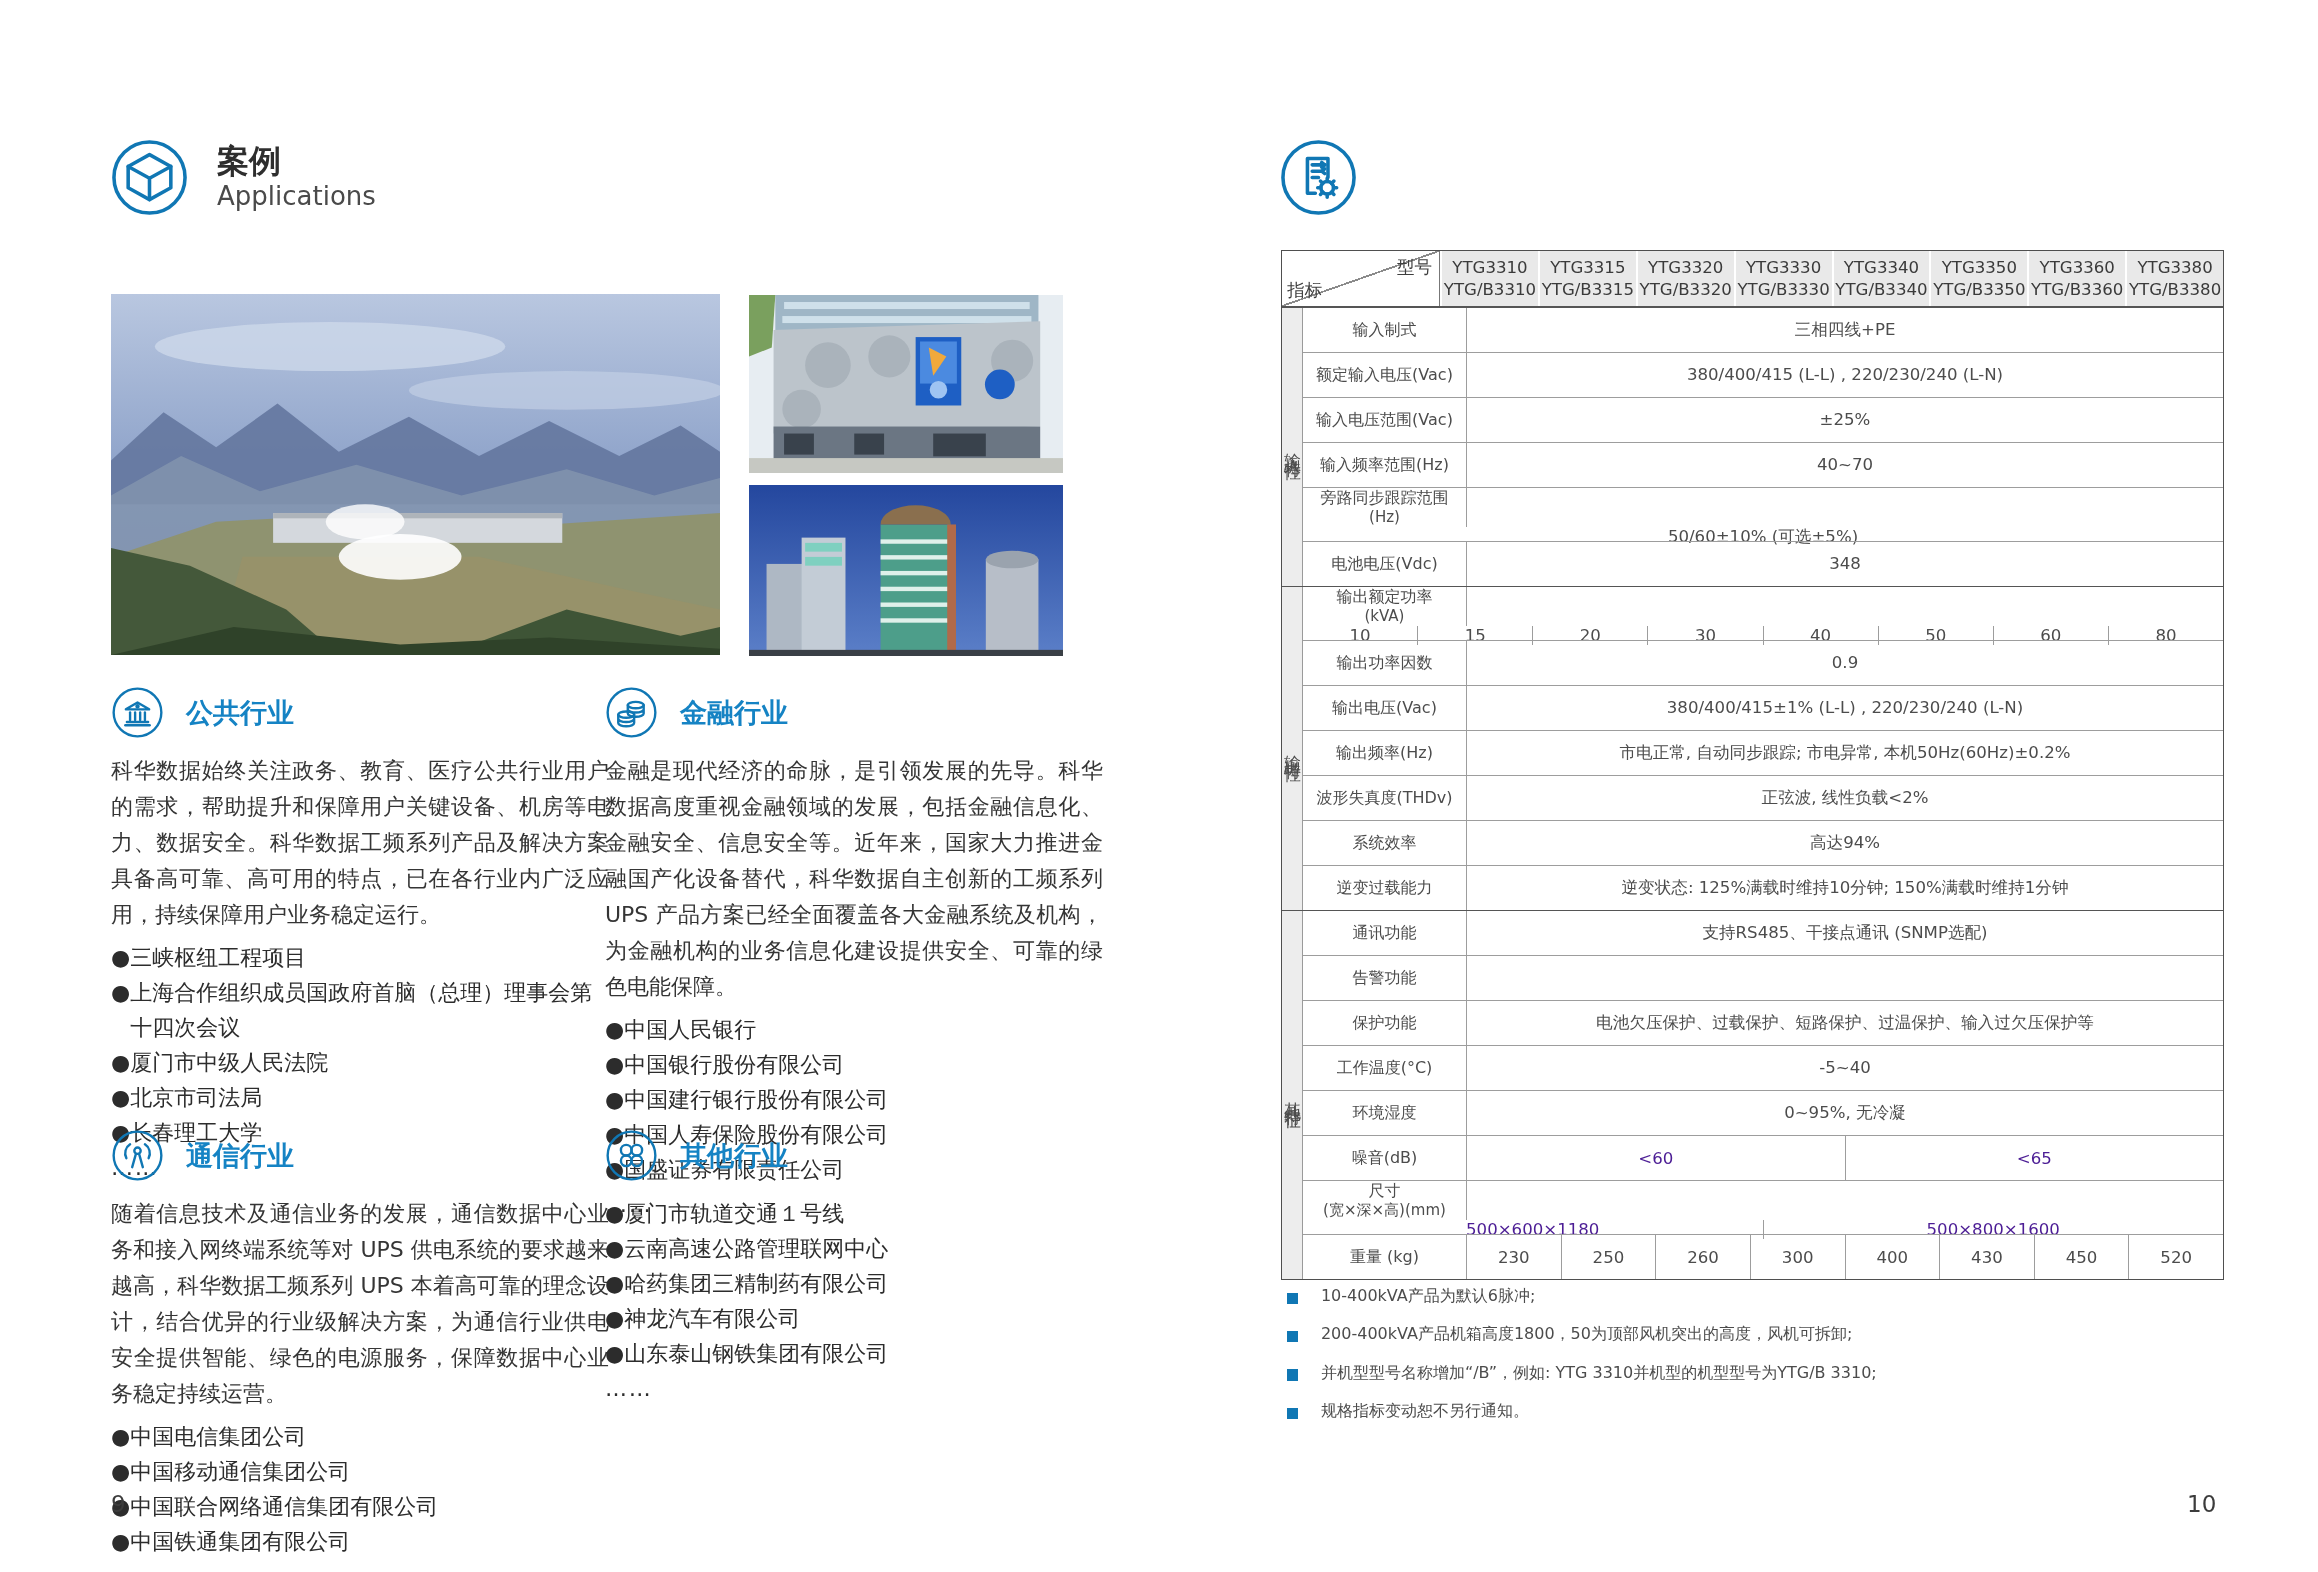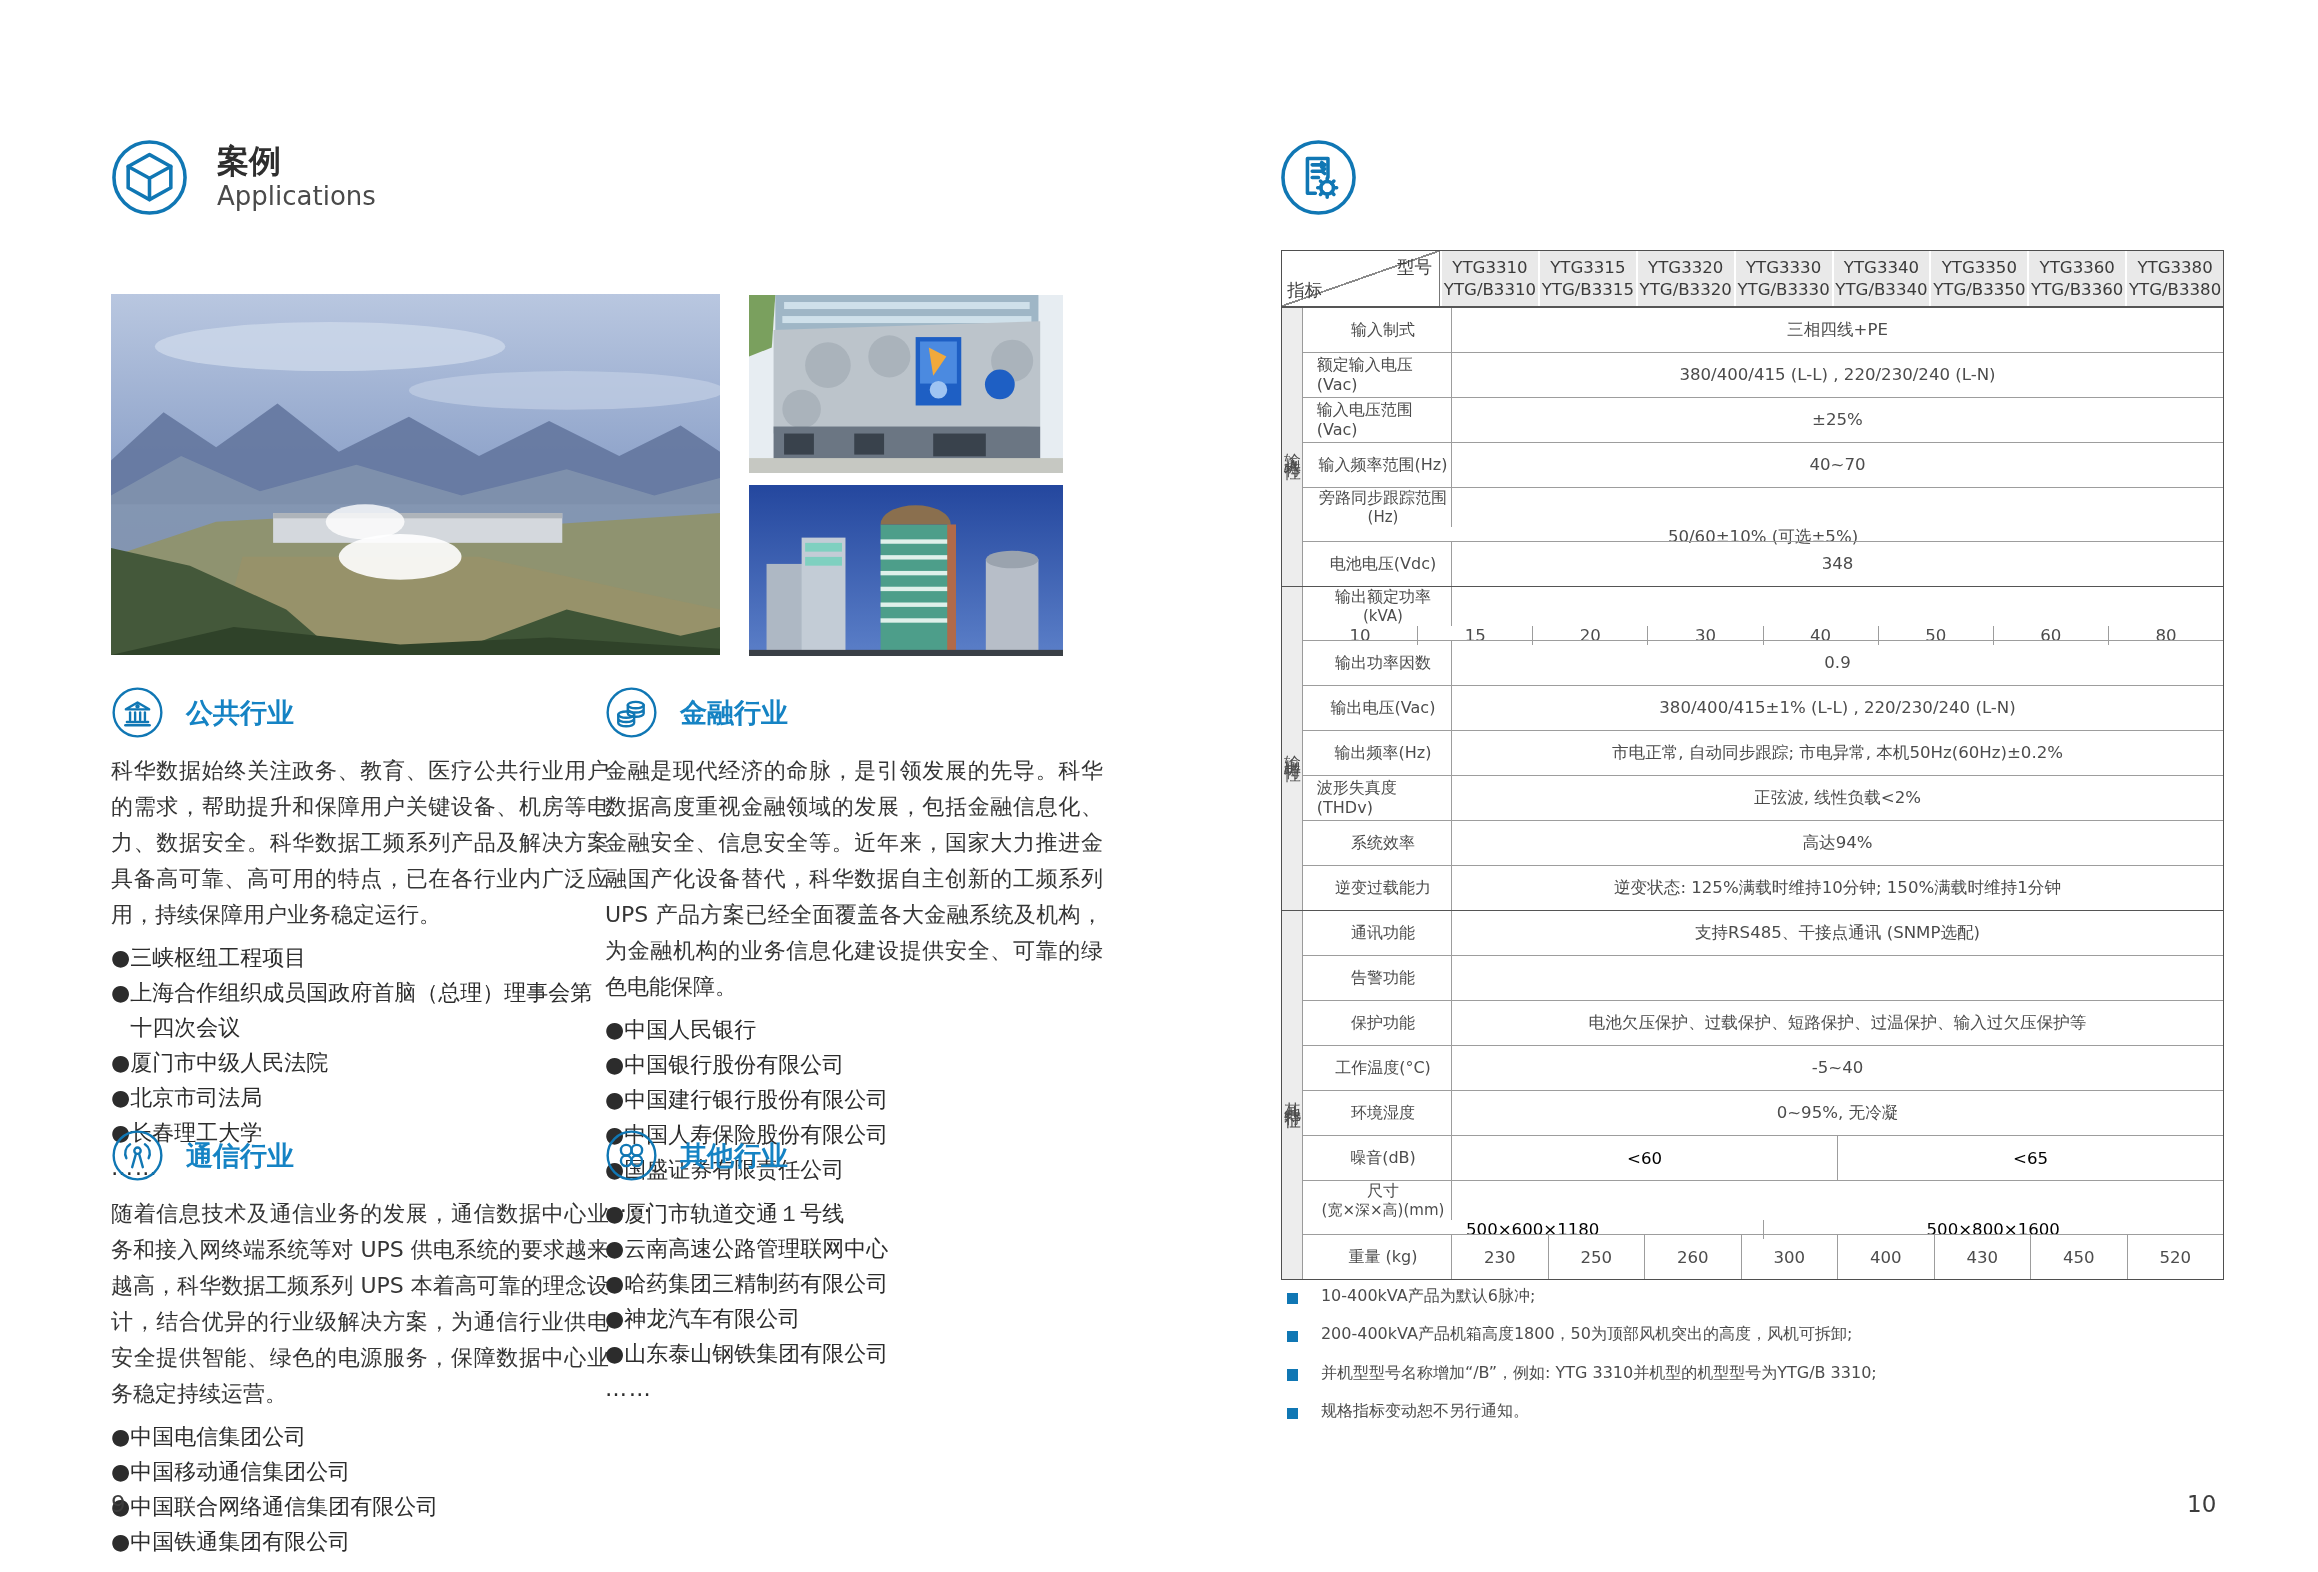--- a/index.html
+++ b/index.html
@@ -40,31 +40,31 @@
   .tgroup{display:flex;border-top:1.8px solid #555;}
   .tgroup:first-of-type{border-top:none;}
   .gcol{width:21px;flex:none;background:#ededed;border-right:0.9px solid #9a9a9a;box-sizing:border-box;
         writing-mode:vertical-rl;text-orientation:upright;display:flex;align-items:center;justify-content:center;
         font-size:16.6px;color:#4c4c4c;letter-spacing:3.5px;}
   .grows{flex:1;display:flex;flex-direction:column;min-width:0;}
   .trow{display:flex;border-top:0.9px solid #9d9d9d;}
   .grows .trow:first-child{border-top:none;}
   .r50{height:44px;}
   .r60{height:53px;flex-direction:column;}
-  .tlabel{width:137px;flex:none;border-right:0.9px solid #9d9d9d;box-sizing:border-box;display:flex;flex-direction:column;
-          align-items:center;justify-content:center;text-align:left;font-size:16px;color:#4c4c4c;line-height:1.25;padding:0 1.8px;margin-left:12px;}
+  .tlabel{width:164px;flex:none;border-right:0.9px solid #9d9d9d;box-sizing:border-box;display:flex;flex-direction:column;
+          align-items:center;justify-content:center;text-align:right;font-size:16px;color:#4c4c4c;line-height:1.25;padding:0 1.8px;}
   .tlabel .sub{font-size:15px;}
   .tvalue{flex:1;display:flex;align-items:center;justify-content:center;text-align:center;
           font-size:16.6px;color:#4c4c4c;padding:0 5.3px;line-height:1.25;}
   .tcells{flex:1;display:flex;}
   .tcell{flex:1;display:flex;align-items:center;justify-content:center;border-right:0.9px solid #9d9d9d;
          font-size:16.6px;color:#4c4c4c;box-sizing:border-box;}
   .tcell:last-child{border-right:none;text-align:right;}
   .thalf{flex:1;display:flex;align-items:center;justify-content:center;border-right:0.9px solid #9d9d9d;
-         font-size:16.6px;color:#000000;box-sizing:border-box;}
+         font-size:16.6px;color:#4c1d95;box-sizing:border-box;}
   .thalf:last-child{border-right:none;}
 
   
   .notes{position:absolute;left:1283px;top:1269px;width:946px;}
   .note{display:flex;align-items:center;margin-bottom:11.4px;font-size:16px;color:#4c4c4c;line-height:1.4;margin-top:16px;}
   .note-sq{width:11.4px;height:11.4px;background:#1077b4;margin:4.4px 23px 0 3.5px;flex:none;}
 
   .pageno{position:absolute;font-size:23px;color:#3c3c3c;}
   .pn-left{left:111px;top:1491px;}
   .pn-right{left:2187px;top:1491px;}

